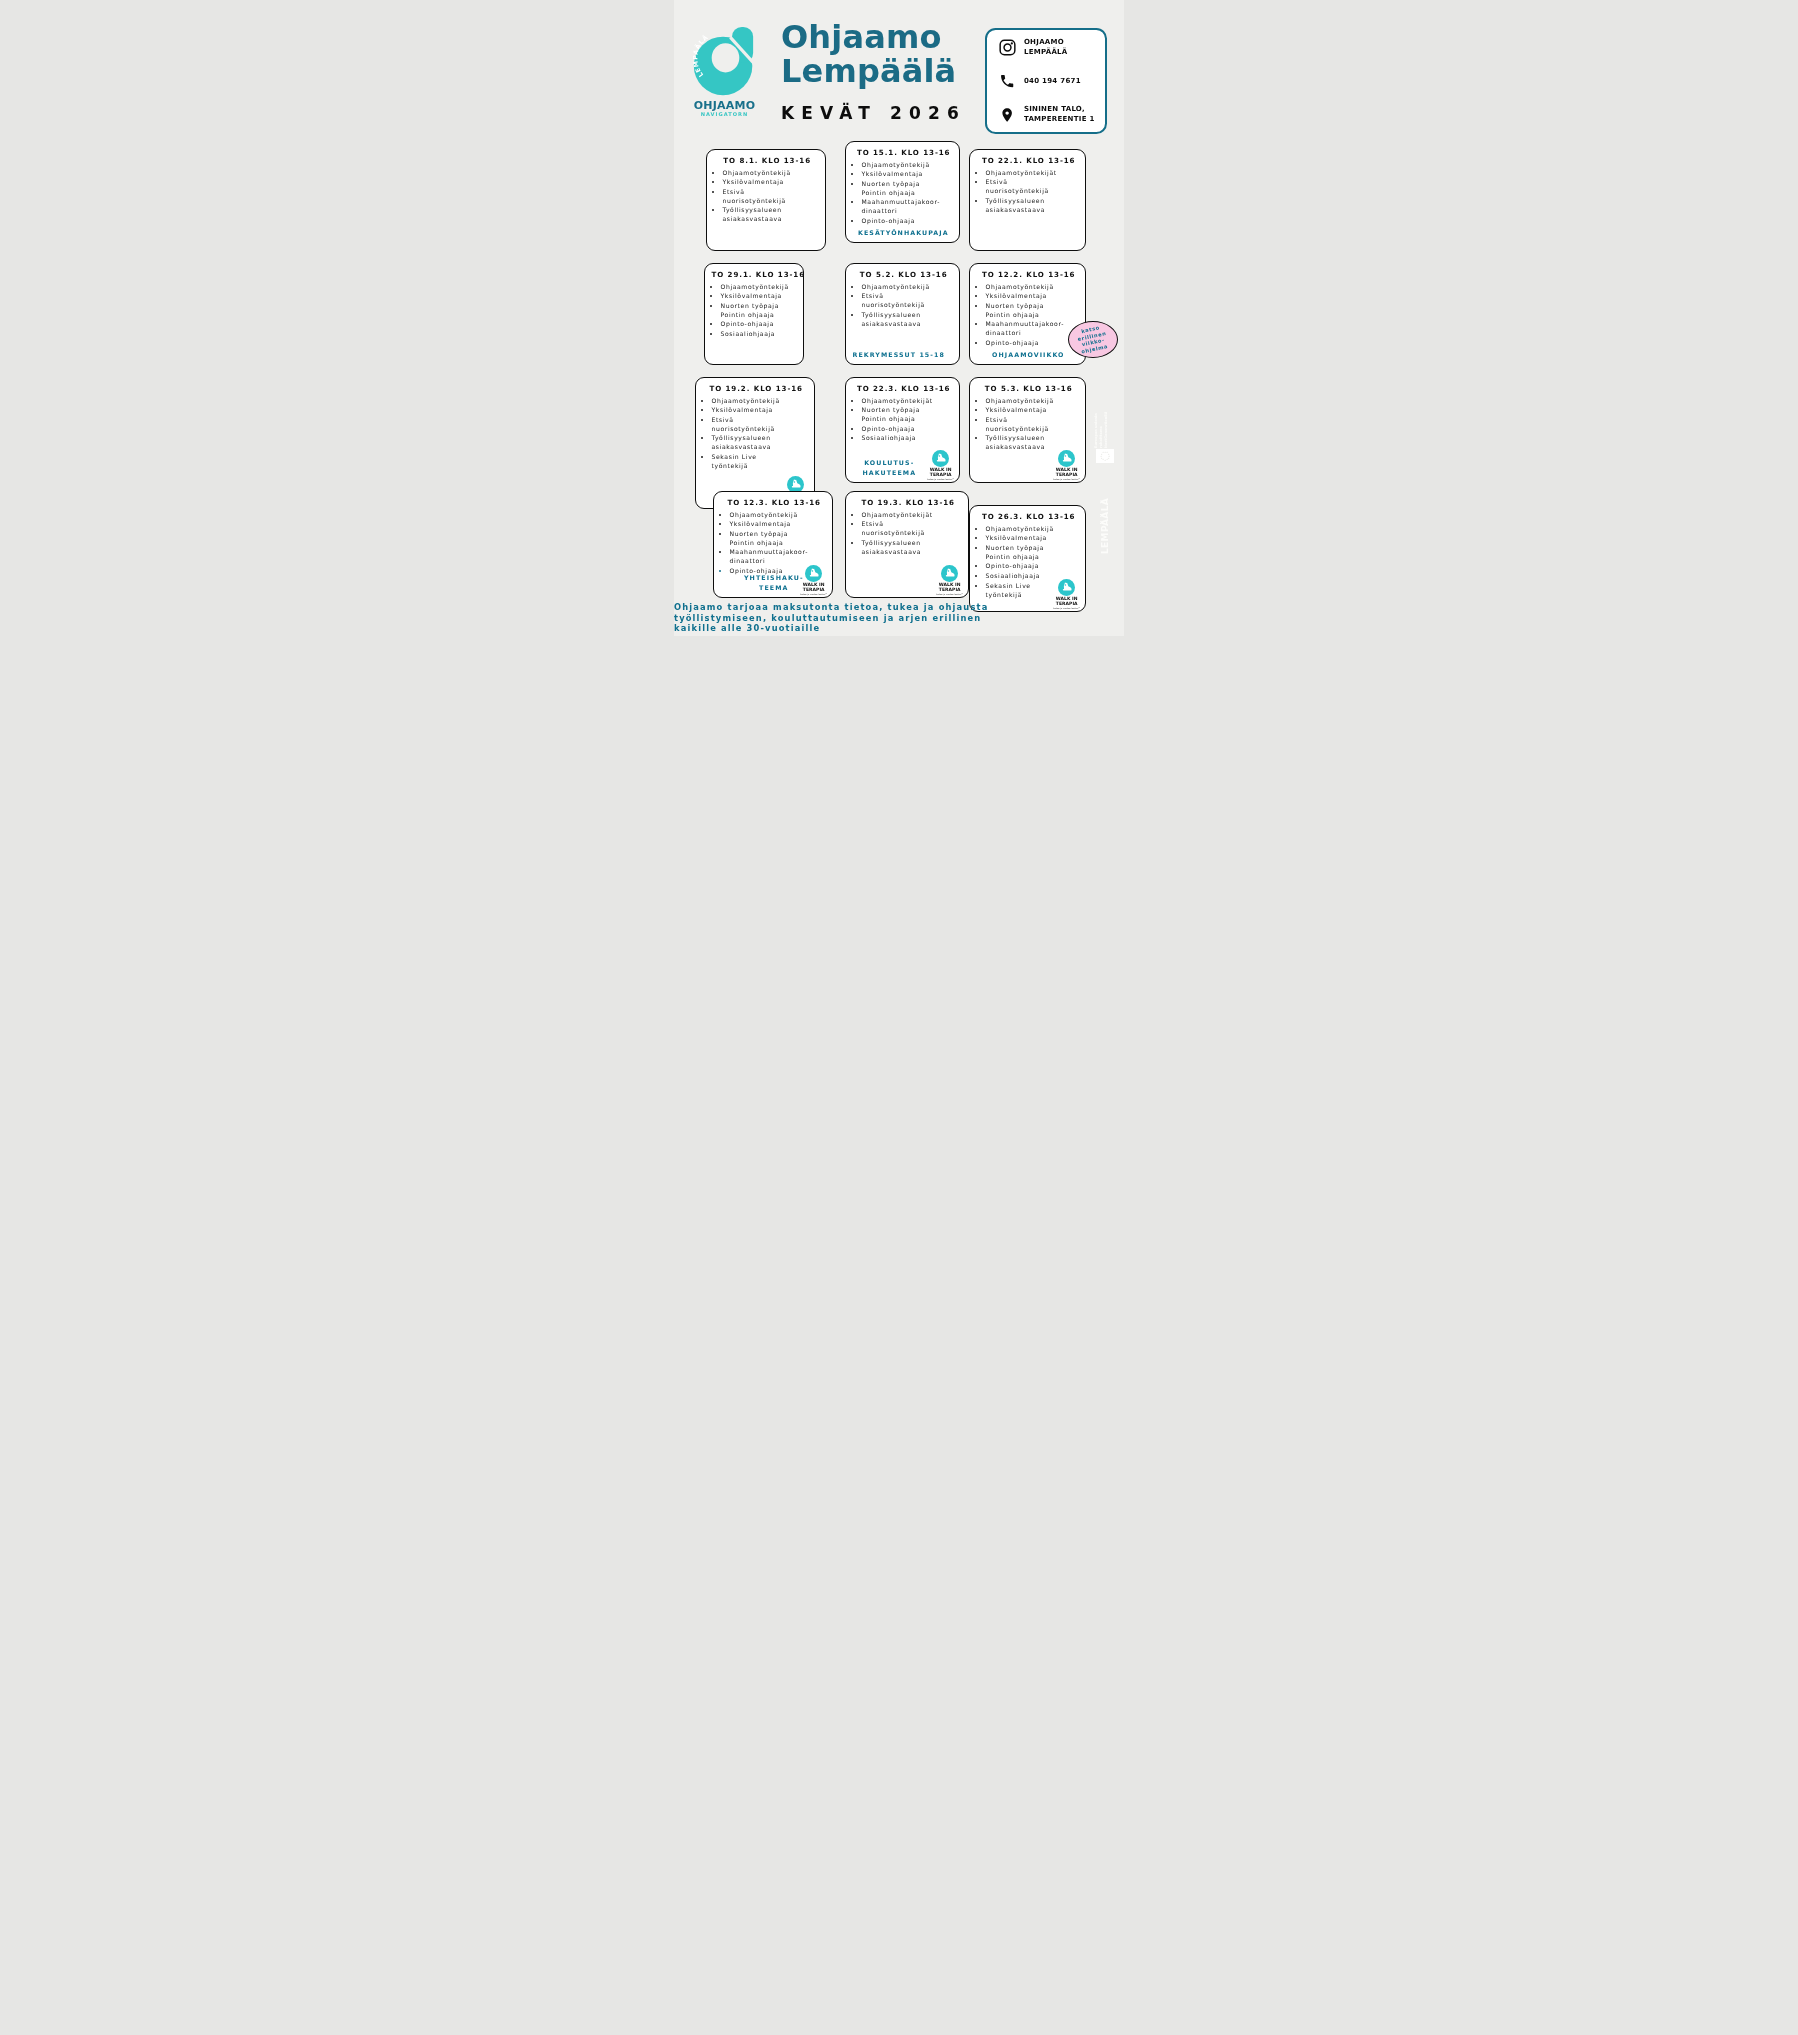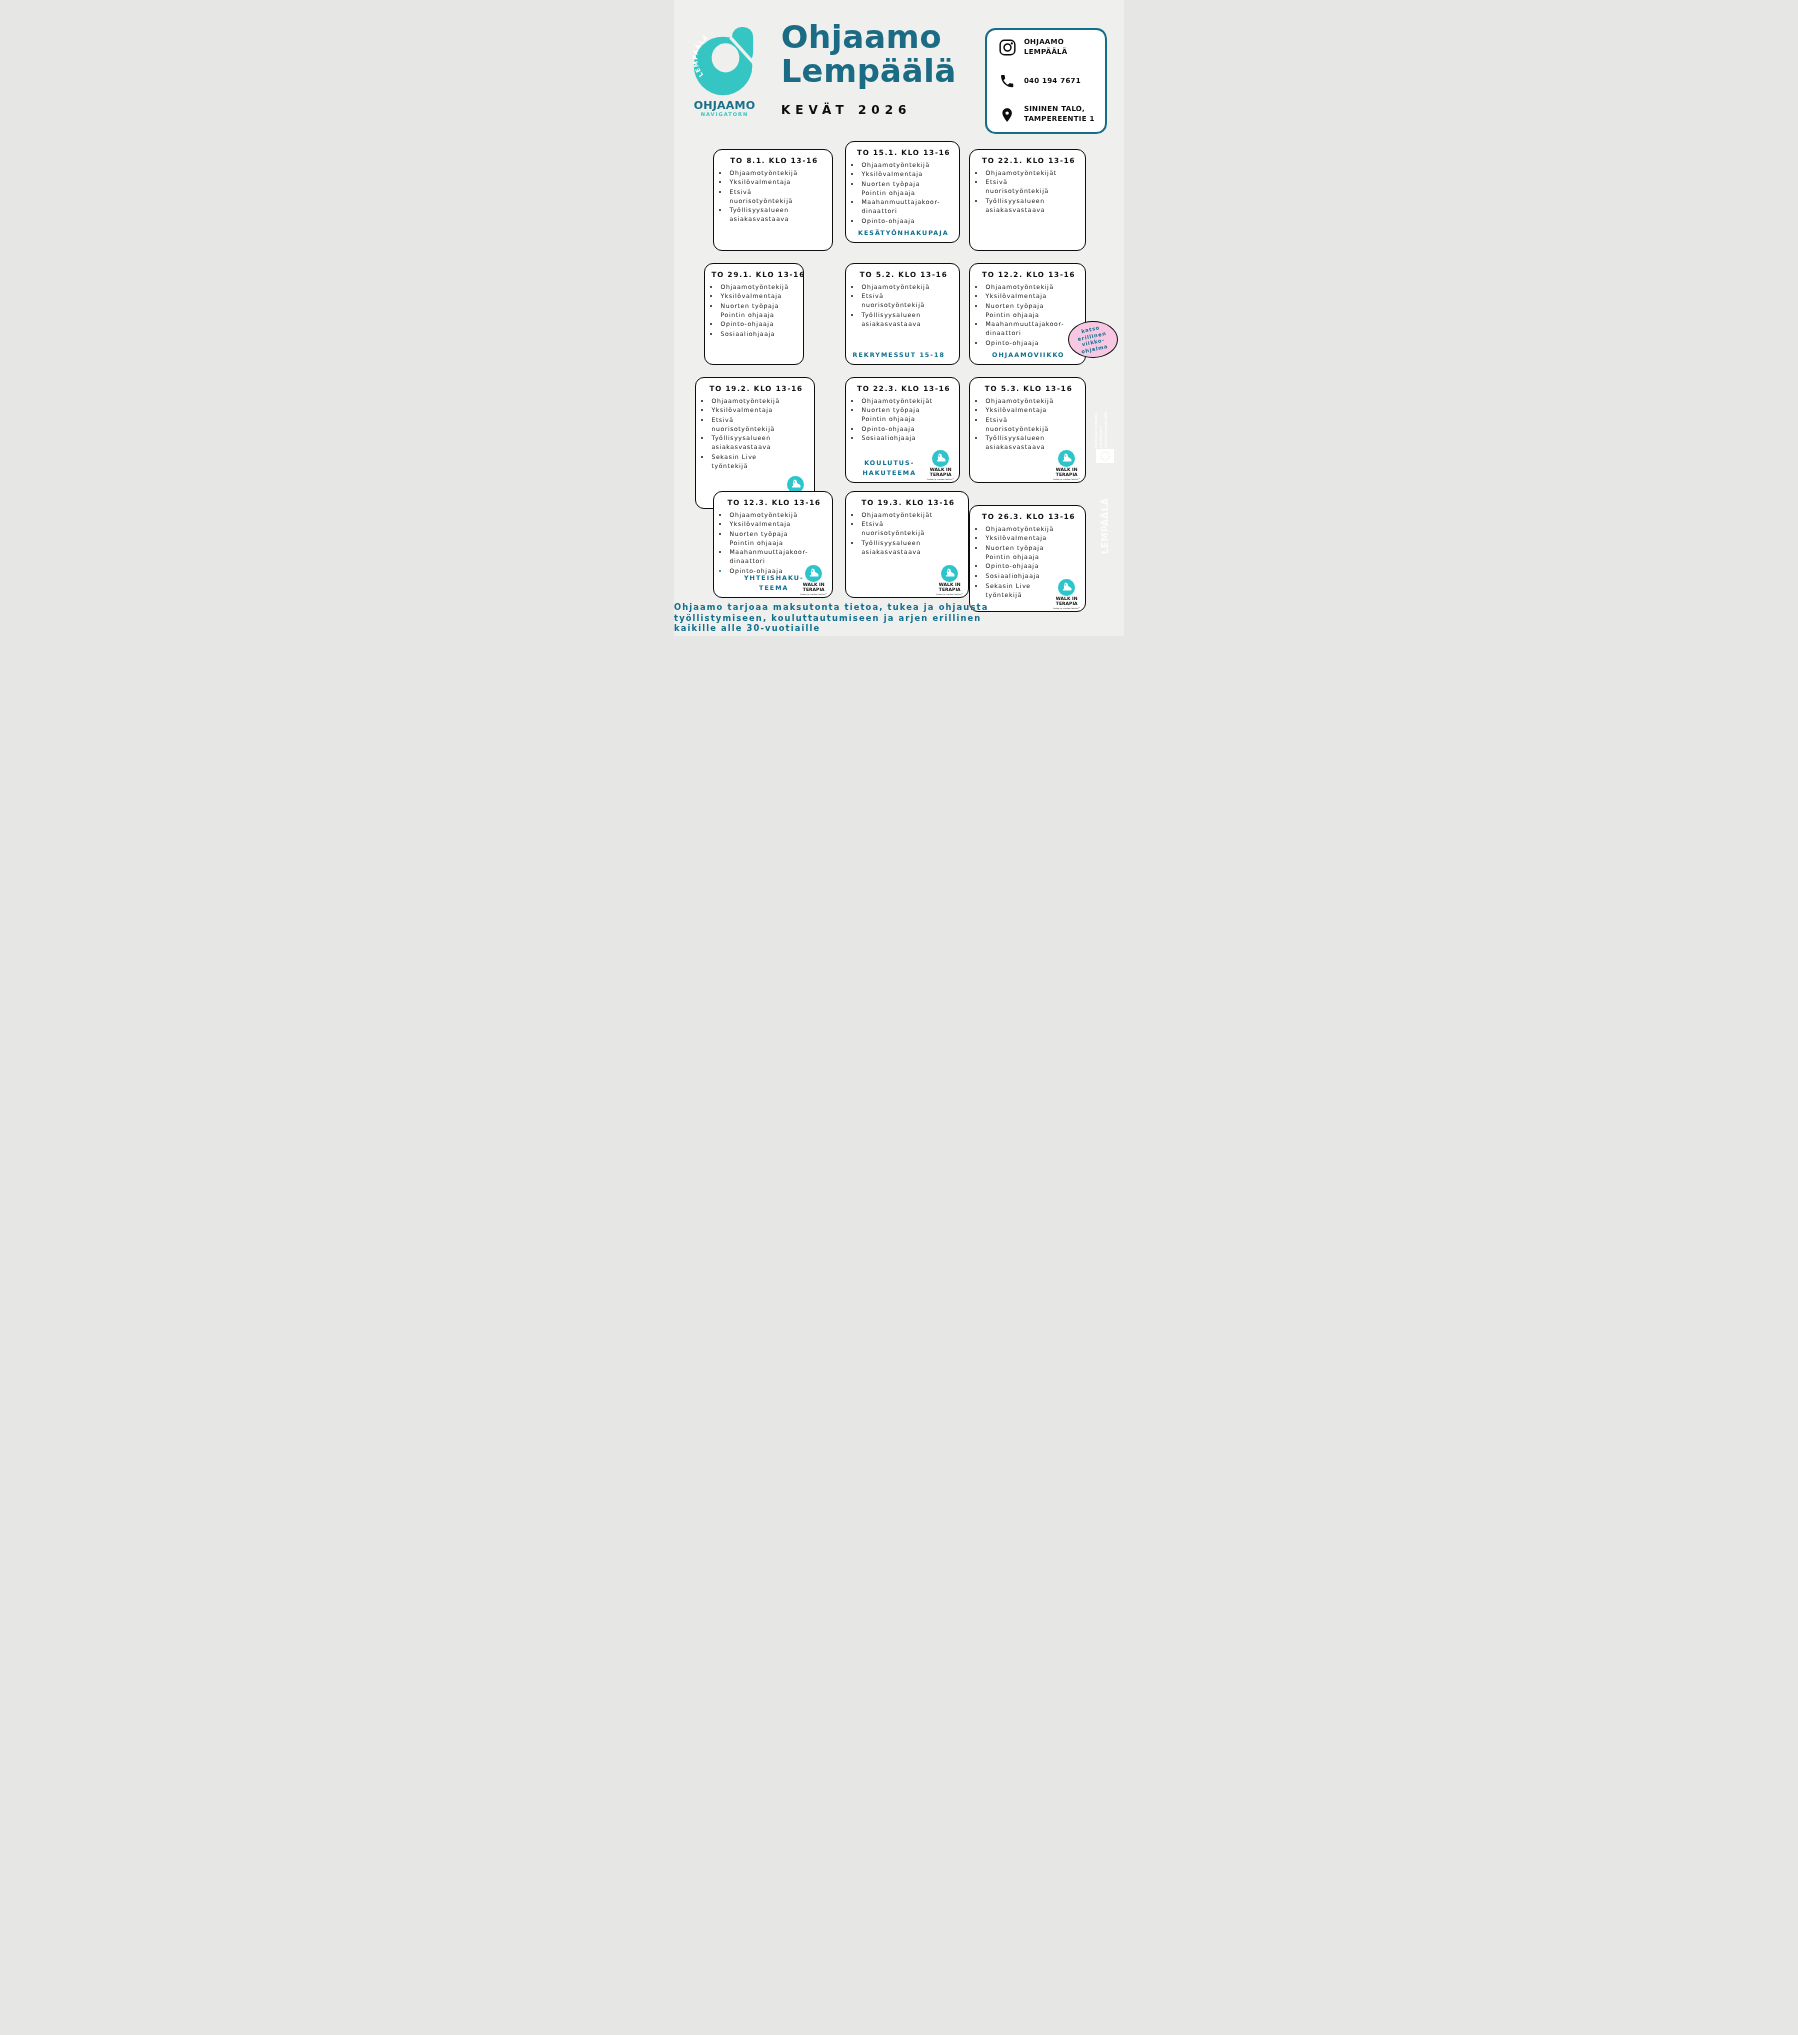--- a/index.html
+++ b/index.html
@@ -7,35 +7,35 @@
   .poster{position:relative;width:450px;height:636px;background:#efefed;overflow:hidden;}
 
   
   .logo-svg{position:absolute;left:19px;top:26px;width:65px;height:70px;}
   .brand{position:absolute;left:18px;top:99px;width:65px;text-align:center;
          font-size:11px;font-weight:bold;color:#19708b;letter-spacing:.02em;}
   .brand-sub{position:absolute;left:18px;top:111px;width:65px;text-align:center;
          font-size:5.1px;font-weight:bold;color:#3ac6c4;letter-spacing:.2em;}
   .title{position:absolute;left:107px;top:21px;font-size:32px;font-weight:bold;
          color:#1b6b85;line-height:1.06;letter-spacing:.005em;}
-  .season{position:absolute;left:107px;top:103px;font-size:12px;font-weight:bold;
+  .season{position:absolute;left:107px;top:103px;font-size:17px;font-weight:bold;
          color:#0d0d0d;letter-spacing:.42em;white-space:nowrap;}
 
   
   .contact{position:absolute;left:311px;top:28px;width:122px;height:106px;background:#fff;
            border:2.4px solid #156e89;border-radius:10.6px;box-sizing:border-box;
            padding:8.1px 5.7px 7.3px 10.6px;display:flex;flex-direction:column;justify-content:space-between;}
   .crow{display:flex;align-items:center;gap:7.3px;}
   .cicon{flex:0 0 19px;display:flex;align-items:center;justify-content:center;}
   .ctext{font-size:7px;font-weight:bold;color:#0d0d0d;line-height:1.4;letter-spacing:.04em;}
 
   
   .card{position:absolute;background:#fff;border:1px solid #0e0e0e;border-radius:9px;
         box-sizing:border-box;padding:4.9px 4.1px 4.1px 6.5px;}
-  .pos-0{left:39px;top:149px;width:120px;height:102px}
+  .pos-0{left:32px;top:149px;width:120px;height:102px}
   .pos-1{left:171px;top:141px;width:115px;height:102px}
   .pos-2{left:295px;top:149px;width:117px;height:102px}
   .pos-3{left:30px;top:263px;width:100px;height:102px}
   .pos-4{left:171px;top:263px;width:115px;height:102px}
   .pos-5{left:295px;top:263px;width:117px;height:102px}
   .pos-6{left:21px;top:377px;width:120px;height:132px}
   .pos-7{left:171px;top:377px;width:115px;height:106px}
   .pos-8{left:295px;top:377px;width:117px;height:106px}
   .pos-9{left:39px;top:491px;width:120px;height:107px}
   .pos-10{left:171px;top:491px;width:124px;height:107px}

